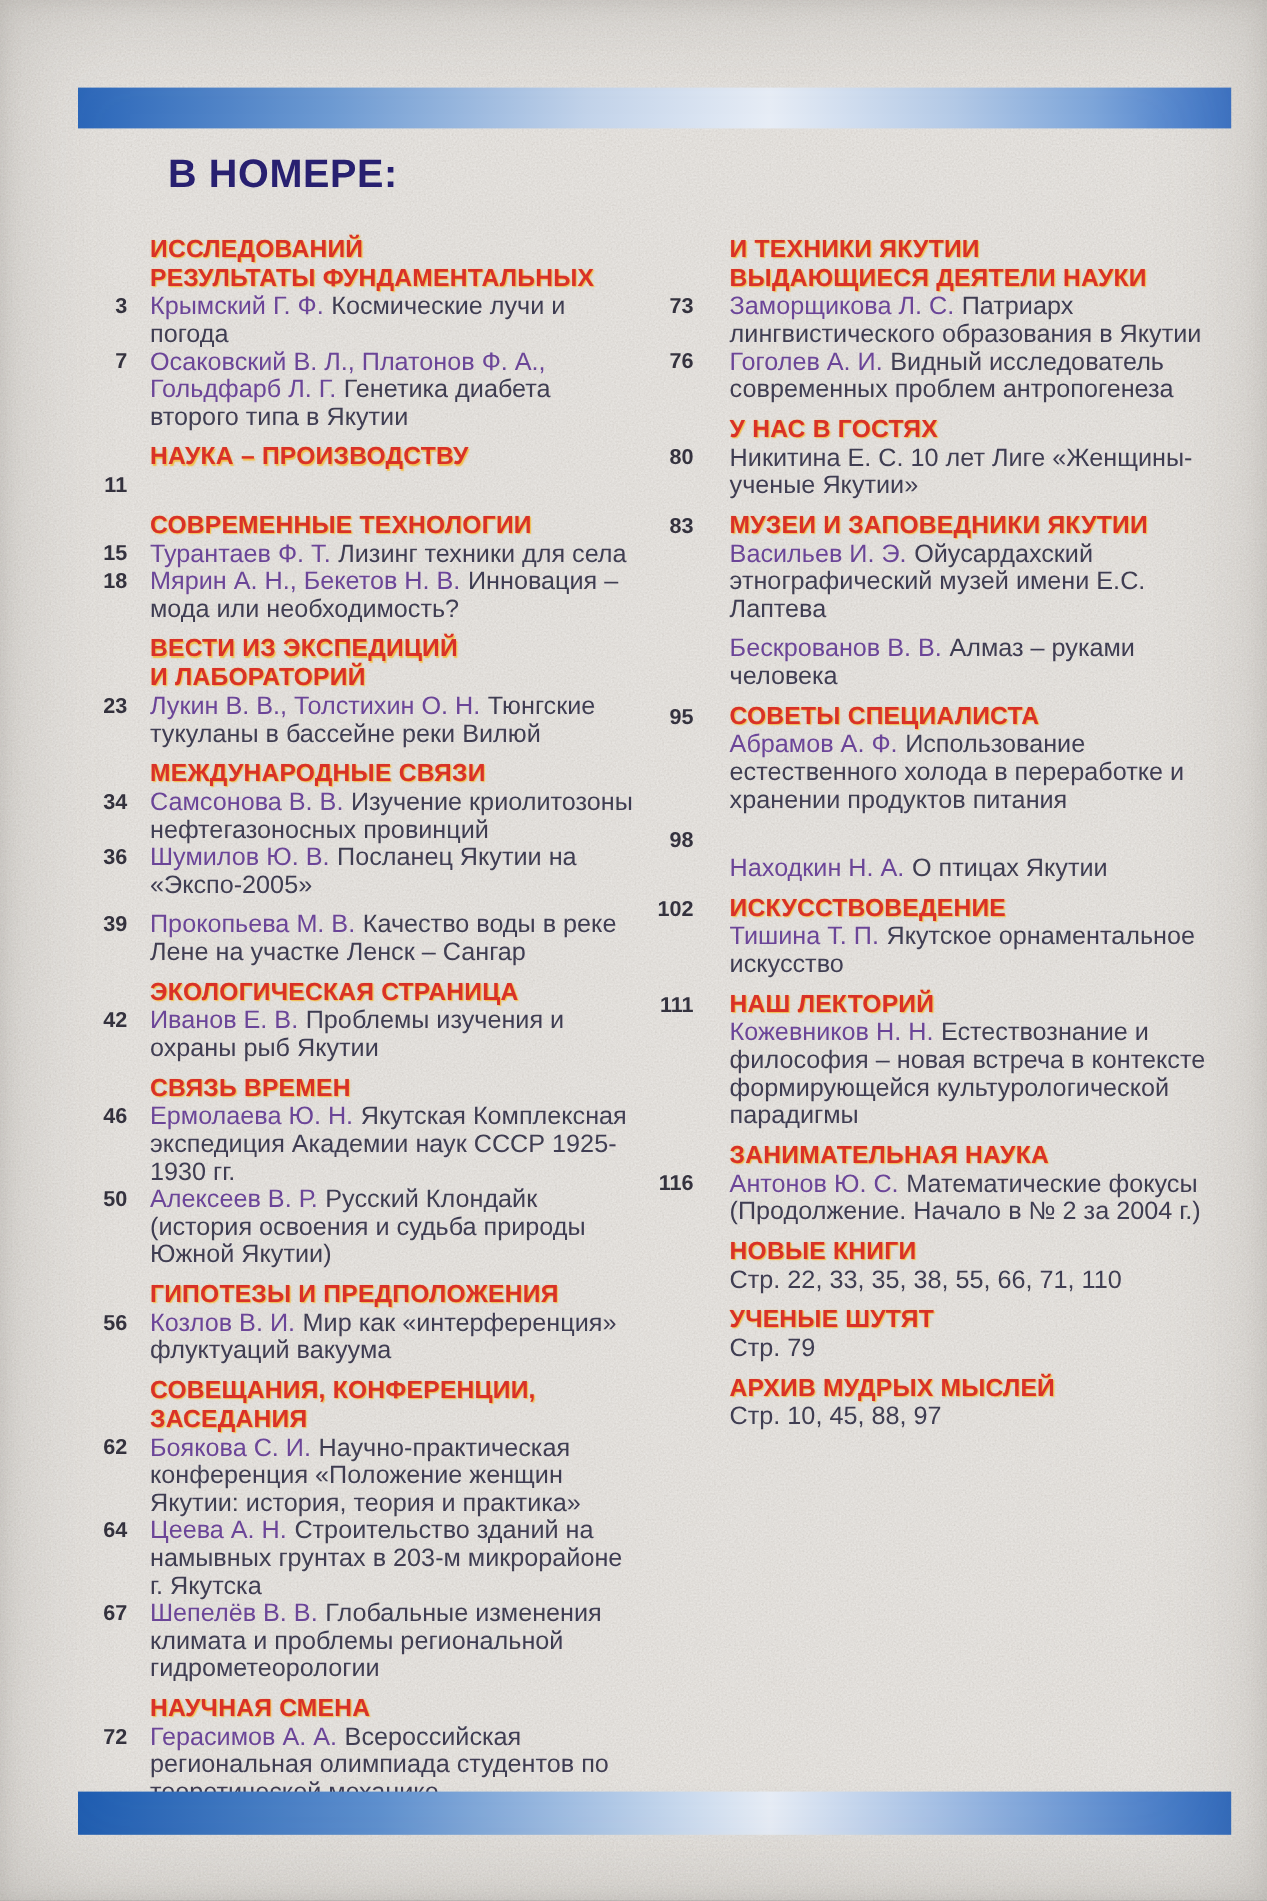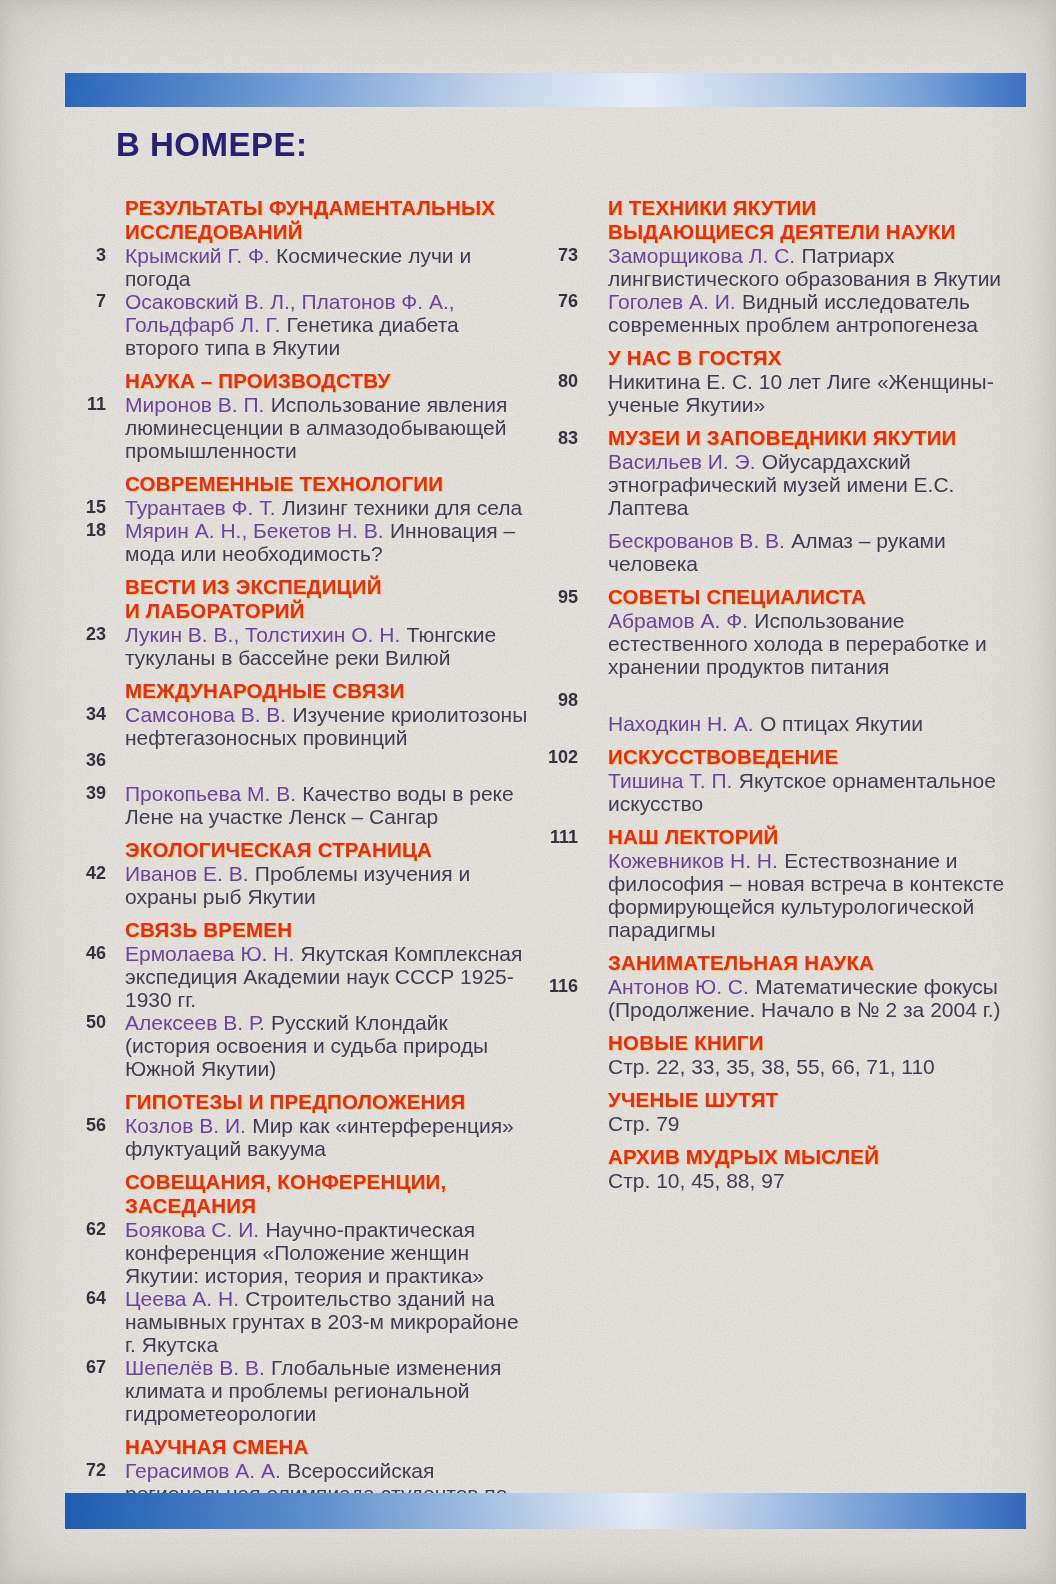--- a/index.html
+++ b/index.html
@@ -33,21 +33,21 @@
   }
   .bar-bottom {
     top:1493px; height:36px;
     background: linear-gradient(90deg,
       #1e5db2 0%, #5e90cf 26%, #c8d9ee 52%,
       var(--accent-blue-bar-light,#e7edf6) 60%, #a8c2e6 74%, #6b97d4 87%,
       #2f6abf 100%);
   }
 
   .page-title {
-    position:absolute; left:116px; top:126px; z-index:1;
+    position:absolute; left:140px; top:126px; z-index:1;
     margin:0;
     font-size:33px; font-weight:bold; letter-spacing:.5px;
     color: var(--title-navy,#282070);
   }
 
   .cols {
     position:absolute; left:58px; top:196px; z-index:1;
     display:flex; align-items:flex-start;
   }
   .col { display:block; }
@@ -115,43 +115,42 @@
   <div class="bar bar-top"></div>
 
   <h1 class="page-title">В НОМЕРЕ:</h1>
 
   <div class="cols">
     <div class="col col-left">
         <section class="sec">
           <div class="row sec-head">
             <span class="num"></span>
             <h2 class="sec-title">
+              <span class="hline">ИССЛЕДОВАНИЙ</span>
               <span class="hline">РЕЗУЛЬТАТЫ ФУНДАМЕНТАЛЬНЫХ</span>
-              <span class="hline">ИССЛЕДОВАНИЙ</span>
             </h2>
           </div>
           <div class="row">
             <span class="num">3</span>
             <p class="entry"><span class="author">Крымский Г. Ф.</span><span class="title">Космические лучи и погода</span></p>
           </div>
           <div class="row">
             <span class="num">7</span>
             <p class="entry"><span class="author">Осаковский В. Л., Платонов Ф. А., Гольдфарб Л. Г.</span><span class="title">Генетика диабета второго типа в Якутии</span></p>
           </div>
         </section>
         <section class="sec">
           <div class="row sec-head">
             <span class="num"></span>
             <h2 class="sec-title">
               <span class="hline">НАУКА –  ПРОИЗВОДСТВУ</span>
             </h2>
           </div>
           <div class="row">
             <span class="num">11</span>
-            <p class="entry"><span class="author">Миронов В. П.</span><span class="title">Использование явления люминесценции в алмазодобывающей промышленности</span></p>
           </div>
         </section>
         <section class="sec">
           <div class="row sec-head">
             <span class="num"></span>
             <h2 class="sec-title">
               <span class="hline">СОВРЕМЕННЫЕ ТЕХНОЛОГИИ</span>
             </h2>
           </div>
           <div class="row">
@@ -182,20 +181,21 @@
             <h2 class="sec-title">
               <span class="hline">МЕЖДУНАРОДНЫЕ СВЯЗИ</span>
             </h2>
           </div>
           <div class="row">
             <span class="num">34</span>
             <p class="entry"><span class="author">Самсонова В. В.</span><span class="title">Изучение криолитозоны нефтегазоносных провинций</span></p>
           </div>
           <div class="row">
             <span class="num">36</span>
+            <p class="entry"><span class="author">Шумилов Ю. В.</span><span class="title">Посланец Якутии на «Экспо-2005»</span></p>
           </div>
         </section>
         <section class="sec">
           <div class="row">
             <span class="num">39</span>
             <p class="entry"><span class="author">Прокопьева М. В.</span><span class="title">Качество воды в реке Лене на участке Ленск – Сангар</span></p>
           </div>
         </section>
         <section class="sec">
           <div class="row sec-head">

